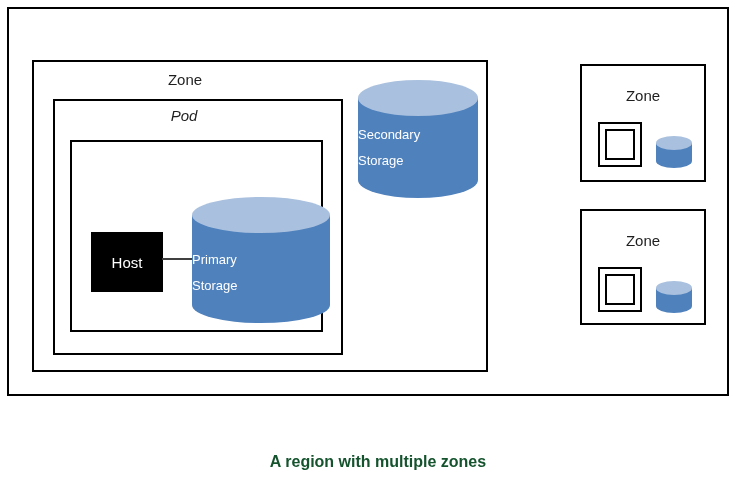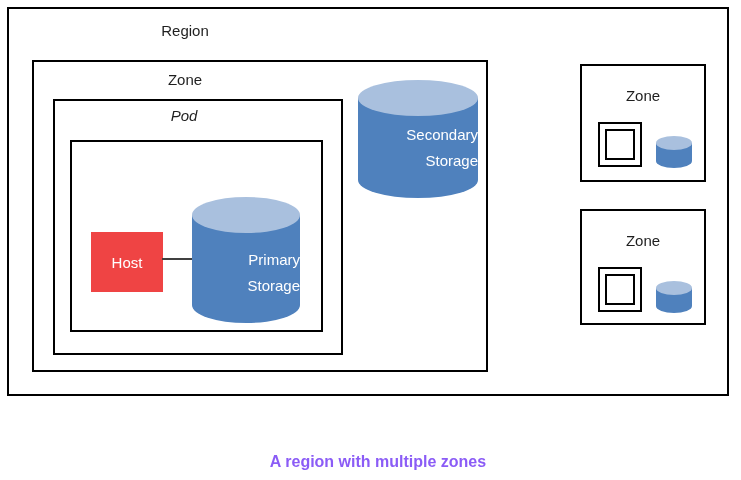--- a/index.html
+++ b/index.html
@@ -6,72 +6,71 @@
   .stage{
     position:relative;width:741px;height:480px;background:#ffffff;
     font-family:"Liberation Sans",sans-serif;overflow:hidden;
   }
   .box{position:absolute;border:2px solid #000;background:transparent;box-sizing:border-box;}
   .lbl{position:absolute;font-size:15px;color:#1f1f1f;text-align:center;white-space:nowrap;}
 
   
   .host{
     position:absolute;left:91px;top:232px;width:72px;height:60px;
-    background:#ef4444;color:#ffffff;font-size:15px;
+    background:#000000;color:#ffffff;font-size:15px;
     display:flex;align-items:center;justify-content:center;
   }
   .connector{position:absolute;left:162px;top:258px;width:31px;height:2px;background:#404040;}
 
   
   .cyl{position:absolute;}
   .cyl .cyl-top{
     position:absolute;left:0;right:0;top:0;border-radius:50%;
     background:#a9c0de;z-index:2;
   }
   .cyl .cyl-body{
     position:absolute;left:0;right:0;bottom:0;
     background:#4f81bd;
   }
   .cyl-lg .cyl-top{height:36px;}
   .cyl-lg .cyl-body{top:18px;border-radius:0 0 50% 50% / 0 0 18px 18px;}
   .cyl-sm .cyl-top{height:14px;}
   .cyl-sm .cyl-body{top:7px;border-radius:0 0 50% 50% / 0 0 7px 7px;}
   .cyl-label{
     position:absolute;left:0;right:0;z-index:3;color:#ffffff;
-    font-size:15px;line-height:26px;text-align:right;
+    font-size:13px;line-height:26px;text-align:left;
   }
 
-  #primary-cyl{left:192px;top:197px;width:108px;height:126px;}
+  #primary-cyl{left:192px;top:197px;width:138px;height:126px;}
   #primary-cyl .cyl-label{top:50px;}
   #secondary-cyl{left:358px;top:80px;width:120px;height:118px;}
   #secondary-cyl .cyl-label{top:42px;}
 
   
   .rzone{position:absolute;border:2px solid #000;box-sizing:border-box;width:126px;}
   #rzone1{left:580px;top:64px;height:118px;}
   #rzone2{left:580px;top:209px;height:116px;}
   .rz-label{position:absolute;left:0;right:0;top:21px;text-align:center;font-size:15px;color:#1f1f1f;}
   .sq-outer{position:absolute;left:16px;top:56px;width:44px;height:45px;border:2px solid #000;box-sizing:border-box;}
   .sq-inner{position:absolute;inset:5px;border:2px solid #000;box-sizing:border-box;}
   .rz-cyl{left:74px;top:70px;width:36px;height:32px;}
 
   
   .caption{
     position:absolute;left:0;top:453px;width:741px;box-sizing:border-box;
     padding-left:15px;text-align:center;
-    font-size:16px;font-weight:bold;color:#8b5cf6;
+    font-size:16px;font-weight:bold;color:#14532d;
   }
 </style>
 </head>
 <body>
 
 <div class="stage">
 
   <div class="box" style="left:7px;top:7px;width:722px;height:389px;"></div>
-  <div class="lbl" style="left:85px;top:22px;width:200px;">Region</div>
 
   <div class="box" style="left:32px;top:60px;width:456px;height:312px;"></div>
   <div class="lbl" style="left:85px;top:71px;width:200px;">Zone</div>
 
   <div class="box" style="left:53px;top:99px;width:290px;height:256px;"></div>
   <div class="lbl" style="left:84px;top:107px;width:200px;font-style:italic;">Pod</div>
 
   <div class="box" style="left:70px;top:140px;width:253px;height:192px;"></div>
 
   <div class="host">

